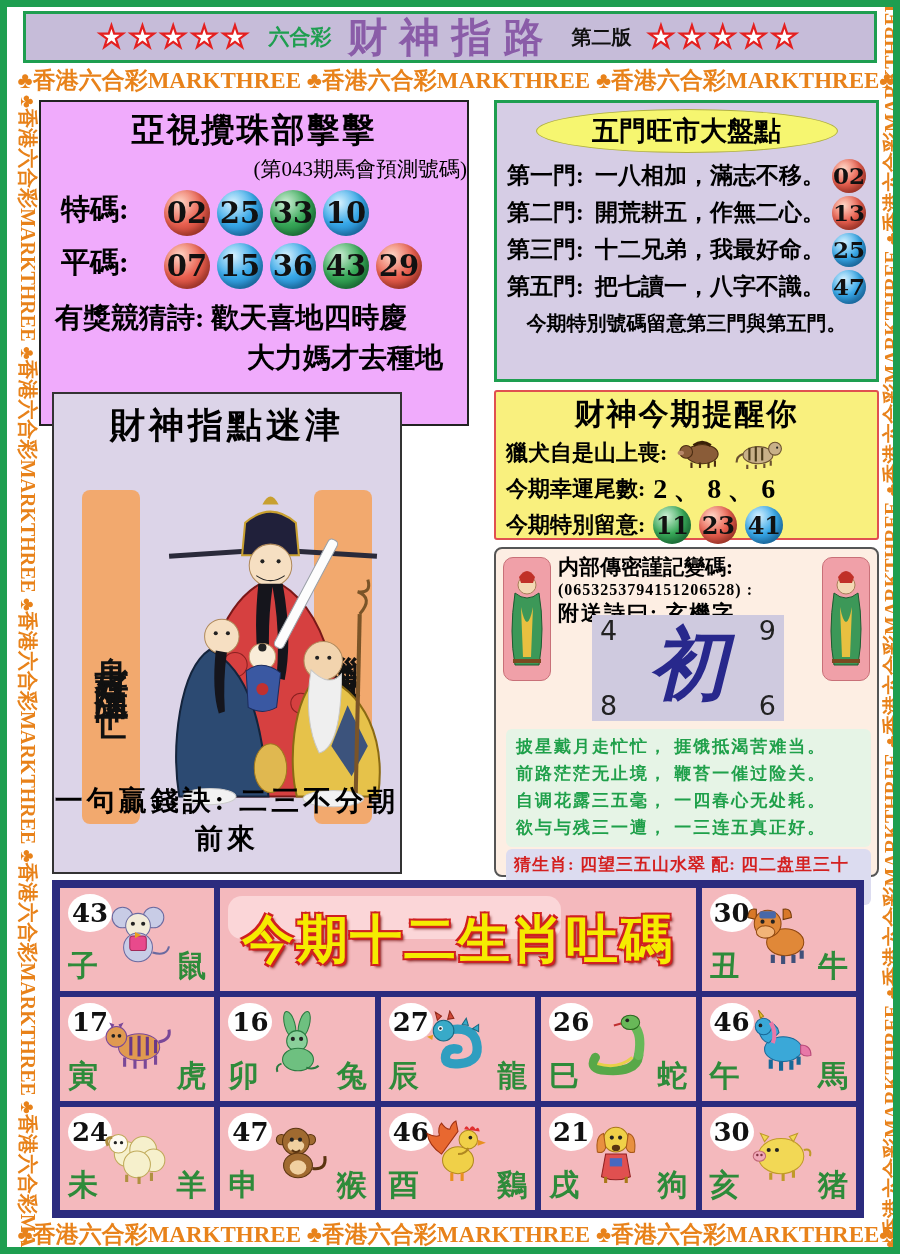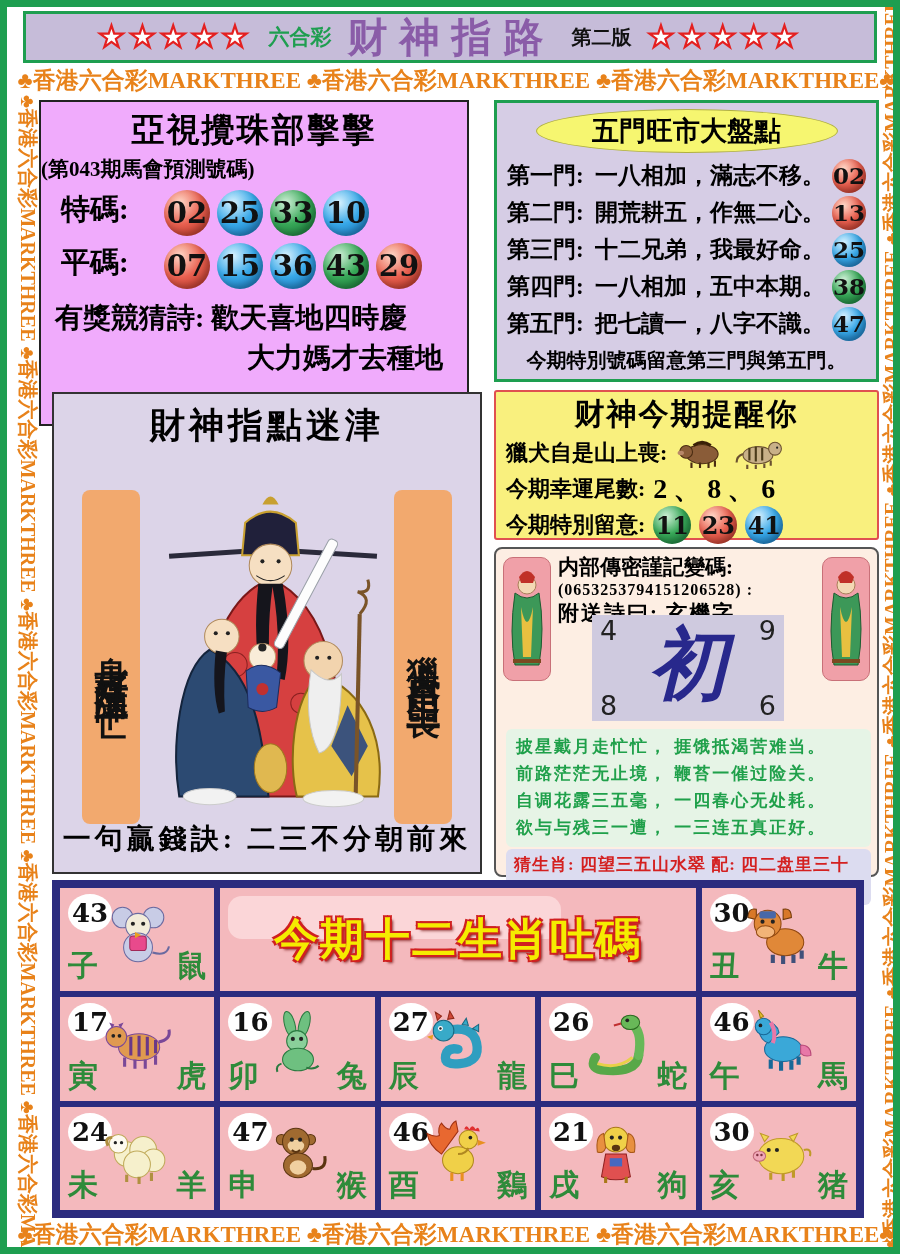--- a/index.html
+++ b/index.html
@@ -23,21 +23,21 @@
   .side-text{position:absolute;color:#e8821a;font-size:20px;font-weight:bold;
              white-space:nowrap;transform-origin:0 0;width:1150px;}
   .side-left{left:34px;top:88px;transform:rotate(90deg);}
   .side-right{left:872px;top:1244px;transform:rotate(-90deg);}
   
   .box{position:absolute;box-sizing:border-box;}
   
   .forecast{left:32px;top:93px;width:430px;height:326px;background:#f0abfc;
             border:2px solid #222;}
   .forecast .t1{text-align:center;font-size:33px;font-weight:bold;margin-top:6px;letter-spacing:2px;}
-  .forecast .t2{text-align:left;font-size:21px;font-weight:bold;margin-top:2px;}
+  .forecast .t2{text-align:right;font-size:21px;font-weight:normal;margin-top:2px;}
   .ball-row{display:flex;align-items:flex-start;gap:7px;margin:7px 0 0 20px;}
   .ball-row .lbl{font-size:29px;font-weight:bold;width:96px;}
   .ball{display:inline-flex;align-items:center;justify-content:center;border-radius:50%;
         color:#111;font-weight:bold;font-family:"DejaVu Serif",serif;
         box-shadow:inset -3px -4px 6px rgba(0,0,0,.25);}
   .ball.red{background:radial-gradient(circle at 35% 28%,#ffd8c8,#e86050 48%,#b83020);}
   .ball.blue{background:radial-gradient(circle at 35% 28%,#d8f2ff,#38a8e8 48%,#1470b8);}
   .ball.green{background:radial-gradient(circle at 35% 28%,#d0f0d8,#38a858 48%,#147838);}
   .ball.lg{width:46px;height:46px;font-size:29px;}
   .ball.md{width:38px;height:38px;font-size:24px;}
@@ -48,21 +48,21 @@
   .doors{left:487px;top:93px;width:385px;height:282px;background:#d6cde5;
          border:3px solid #1e9e50;padding:4px 10px;}
   .doors .ellipse{width:300px;height:42px;margin:2px auto 4px auto;background:#f6f670;
                   border:1px solid #b0b040;border-radius:50%;display:flex;
                   align-items:center;justify-content:center;font-size:27px;font-weight:bold;}
   .door-line{display:flex;align-items:center;font-size:23px;font-weight:bold;height:37px;}
   .door-line .dl{width:88px;}
   .door-line .dt{flex:1;}
   .doors .note{text-align:center;font-size:20px;font-weight:bold;margin-top:5px;}
   
-  .maze{left:45px;top:385px;width:430px;height:482px;background:#dcd4e8;border:2px solid #333;}
+  .maze{left:45px;top:385px;width:350px;height:482px;background:#dcd4e8;border:2px solid #333;}
   .maze .title{text-align:center;font-size:35px;font-weight:bold;margin-top:8px;letter-spacing:4px;}
   .scroll{position:absolute;top:96px;width:58px;height:334px;background:#f2a96e;
           border-radius:8px;display:flex;align-items:center;justify-content:center;}
   .scroll span{writing-mode:vertical-rl;text-orientation:upright;font-size:34px;
                font-weight:bold;letter-spacing:8px;color:#111;}
   .scroll.l{left:28px;} .scroll.r{right:28px;}
   .gods{position:absolute;left:94px;top:68px;}
   .maze .win{position:absolute;bottom:14px;width:100%;text-align:center;
              font-size:28px;font-weight:bold;letter-spacing:4px;}
   
@@ -95,21 +95,21 @@
   .guess-panel .g2{text-align:center;}
   
   .zgrid{position:absolute;left:45px;top:873px;width:812px;height:338px;
          background:#2b2b7e;padding:8px;box-sizing:border-box;
          display:grid;grid-template-columns:repeat(5,1fr);grid-template-rows:repeat(3,1fr);gap:6px;}
   .zcell{background:#f4b9bd;position:relative;overflow:hidden;}
   .zbanner{grid-column:2/5;background:#f4b9bd;position:relative;
            display:flex;align-items:center;justify-content:center;}
   .zbanner .glow{position:absolute;left:8px;top:8px;width:70%;height:42%;
                  background:#fbd6d8;border-radius:14px;}
-  .zbanner .txt{position:relative;font-size:44px;font-weight:bold;color:#f5ec00;letter-spacing:2px;
+  .zbanner .txt{position:relative;font-size:52px;font-weight:bold;color:#f5ec00;letter-spacing:2px;
                 text-shadow:2px 2px 0 #d02020,-2px -2px 0 #d02020,2px -2px 0 #d02020,-2px 2px 0 #d02020,3px 3px 3px #802020;}
   .badge{position:absolute;left:8px;top:6px;width:44px;height:38px;background:#ffffff;
          border-radius:50%;display:flex;align-items:center;justify-content:center;
          font-size:26px;font-weight:bold;color:#111;font-family:"DejaVu Serif",serif;}
   .zcell .art{position:absolute;left:50%;top:46%;transform:translate(-50%,-50%);}
   .zcell .branch{position:absolute;left:8px;bottom:4px;color:#2e8b3a;font-size:30px;font-weight:bold;}
   .zcell .animal{position:absolute;right:8px;bottom:4px;color:#2e8b3a;font-size:30px;font-weight:bold;}
 </style>
 </head>
 <body>
@@ -159,25 +159,20 @@
     </div>
     <div class="door-line">
       <span class="dl">第二門:</span>
       <span class="dt">開荒耕五，作無二心。</span>
       <span class="ball sm red">13</span>
     </div>
     <div class="door-line">
       <span class="dl">第三門:</span>
       <span class="dt">十二兄弟，我最好命。</span>
       <span class="ball sm blue">25</span>
-    </div>
-    <div class="door-line">
-      <span class="dl">第四門:</span>
-      <span class="dt">一八相加，五中本期。</span>
-      <span class="ball sm green">38</span>
     </div>
     <div class="door-line">
       <span class="dl">第五門:</span>
       <span class="dt">把七讀一，八字不識。</span>
       <span class="ball sm blue">47</span>
     </div>
     <div class="note">今期特別號碼留意第三門與第五門。</div>
   </div>
 
   <div class="box maze">

